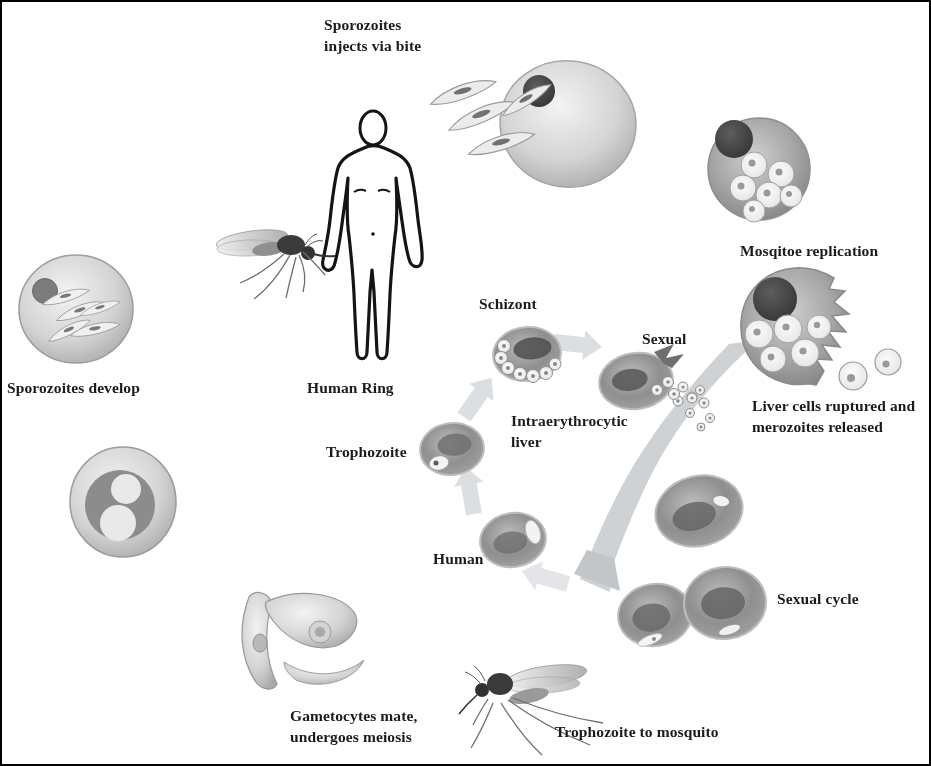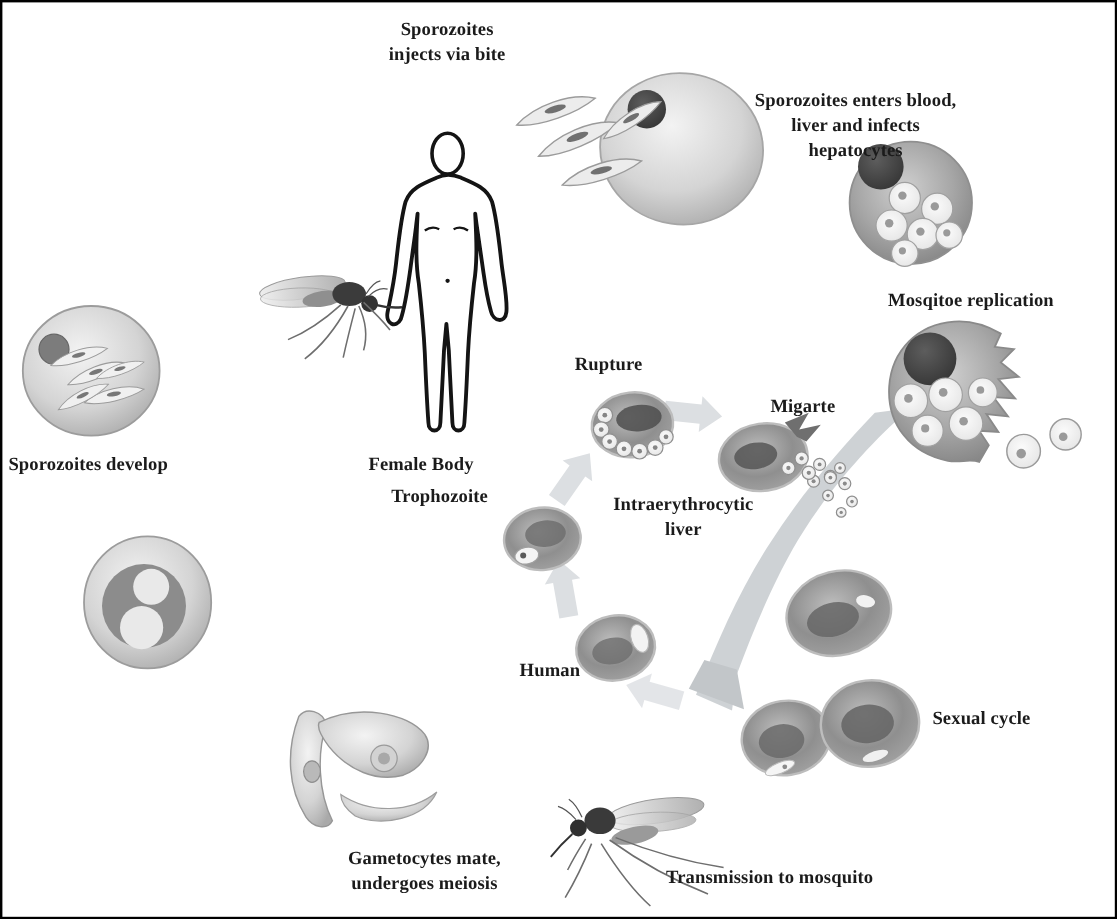--- a/index.html
+++ b/index.html
@@ -5,21 +5,21 @@
   *{margin:0;padding:0;box-sizing:border-box}
   html,body{background:#9a9a9a}
   .stage{
     position:relative;width:931px;height:766px;background:#ffffff;
     border:2px solid #000;overflow:hidden;
     font-family:"Liberation Serif", "DejaVu Serif", serif;
   }
   .art{position:absolute;left:0;top:0;width:931px;height:766px;}
   .lbl{
     position:absolute;font-weight:bold;font-size:15.5px;line-height:21px;
-    color:#1b1b1b;white-space:pre-line;letter-spacing:.1px;z-index:5;text-align:center;
+    color:#1b1b1b;white-space:pre-line;letter-spacing:.1px;z-index:5;
   }
 </style>
 </head>
 <body>
 
 <div class="stage">
 
   <svg class="art" viewBox="0 0 931 766">
     <defs>
       <radialGradient id="gCell" cx="42%" cy="36%" r="72%">
@@ -335,30 +335,29 @@
         <path d="M499,701 Q520,735 540,753"></path>
         <path d="M491,701 Q481,726 469,746"></path>
         <path d="M511,696 Q556,714 601,721"></path>
         <path d="M486,697 Q477,711 471,723"></path>
       </g>
     </g>
   </svg>
 
   <div class="lbl" style="left:322px;top:12px">Sporozoites
 injects via bite</div>
-  <div class="lbl" style="left:627px;top:71px">Sporozoites enters blood,
-liver and infects
-hepatocytes</div>
   <div class="lbl" style="left:738px;top:238px">Mosqitoe replication</div>
-  <div class="lbl" style="left:477px;top:291px">Rupture</div>
-  <div class="lbl" style="left:640px;top:326px">Migarte</div>
+  <div class="lbl" style="left:750px;top:393px">Liver cells ruptured and
+merozoites released</div>
+  <div class="lbl" style="left:477px;top:291px">Schizont</div>
+  <div class="lbl" style="left:640px;top:326px">Sexual</div>
   <div class="lbl" style="left:509px;top:408px">Intraerythrocytic
 liver</div>
-  <div class="lbl" style="left:324px;top:401px">Trophozoite</div>
+  <div class="lbl" style="left:324px;top:439px">Trophozoite</div>
   <div class="lbl" style="left:431px;top:546px">Human</div>
   <div class="lbl" style="left:775px;top:586px">Sexual cycle</div>
-  <div class="lbl" style="left:553px;top:719px">Transmission to mosquito</div>
+  <div class="lbl" style="left:553px;top:719px">Trophozoite to mosquito</div>
   <div class="lbl" style="left:288px;top:703px">Gametocytes mate,
 undergoes meiosis</div>
   <div class="lbl" style="left:5px;top:375px">Sporozoites develop</div>
-  <div class="lbl" style="left:305px;top:375px">Female Body</div>
+  <div class="lbl" style="left:305px;top:375px">Human Ring</div>
 
 </div>
 
 </body></html>

